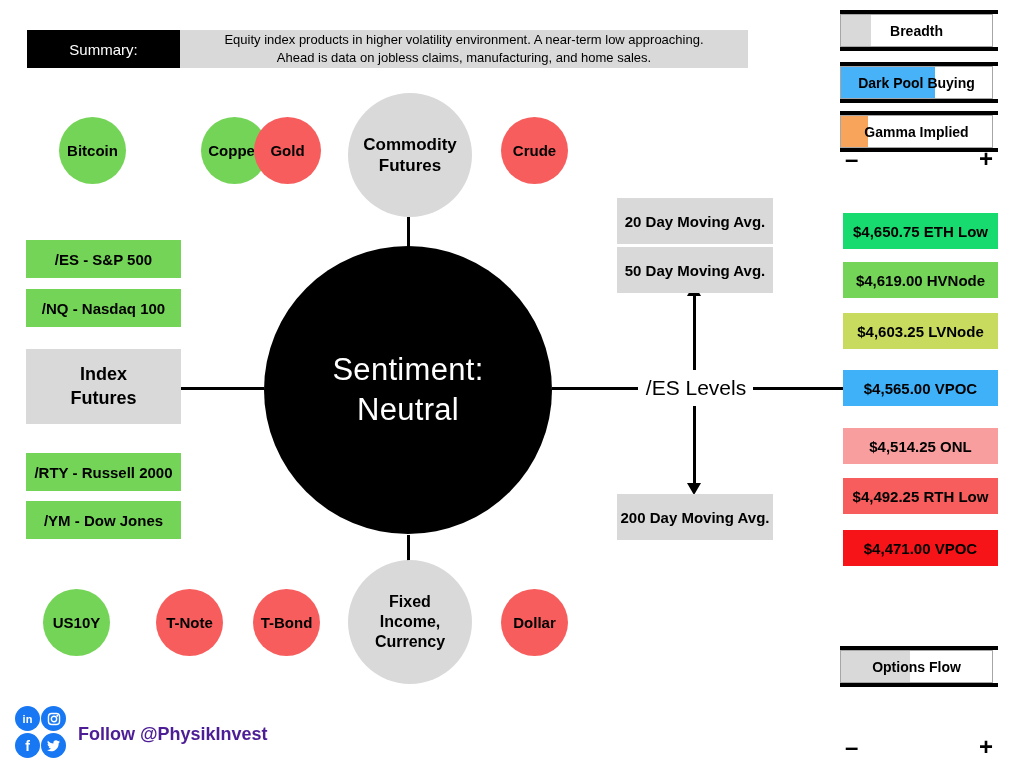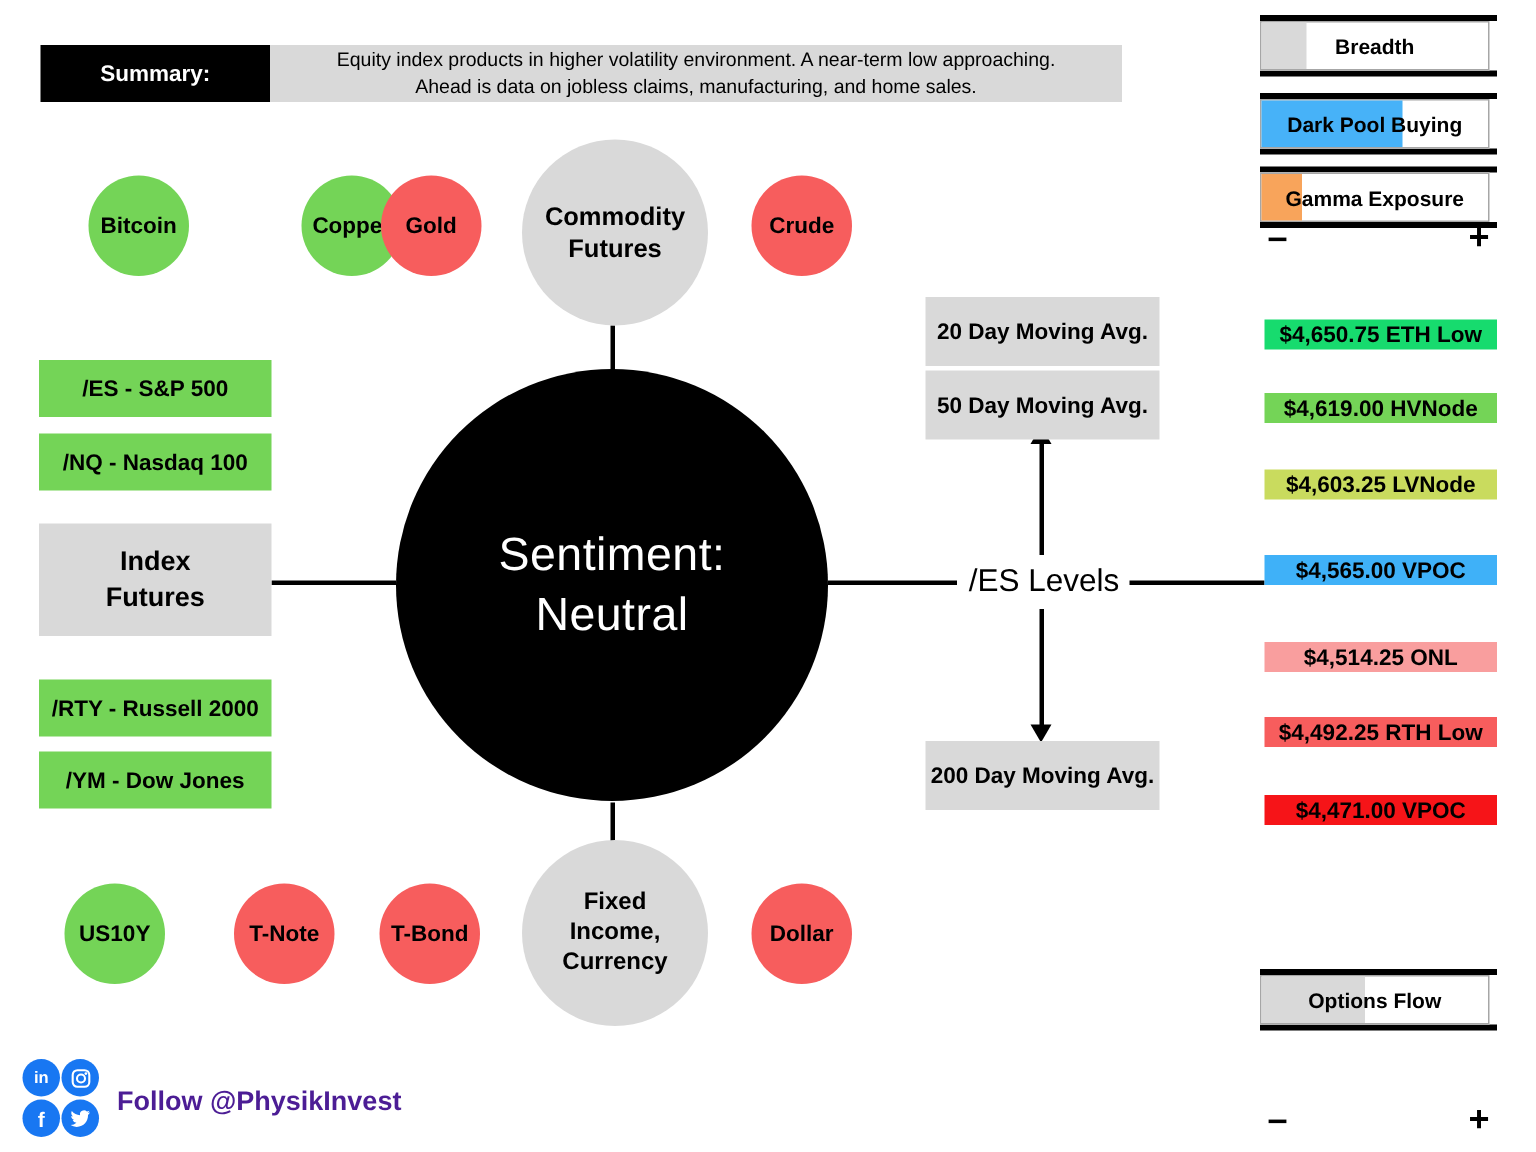--- a/index.html
+++ b/index.html
@@ -2,21 +2,21 @@
 <html><head>
 <meta charset="utf-8">
 <style>
   * { margin:0; padding:0; box-sizing:border-box; }
   html,body { background:#fff; }
   body { font-family:"Liberation Sans","DejaVu Sans",sans-serif; }
   #canvas { position:relative; width:1024px; height:768px; background:#ffffff; overflow:hidden; }
 
   
   .summary-label { position:absolute; left:27px; top:30px; width:153px; height:38px;
-    background:#000; color:#fff; font-weight:bold; font-size:15px;
+    background:#000; color:#fff; font-weight:normal; font-size:15px;
     display:flex; align-items:center; justify-content:center; }
   .summary-text { position:absolute; left:180px; top:30px; width:568px; height:38px;
     background:#d9d9d9; color:#000; font-size:13px; line-height:18px; font-weight:500;
     display:flex; align-items:center; justify-content:center; text-align:center; white-space:pre-line; }
 
   
   .circle { position:absolute; border-radius:50%; display:flex; align-items:center;
     justify-content:center; text-align:center; font-weight:bold; color:#000; }
   .circle.small { width:67px; height:67px; font-size:15px; }
   .circle.hub { width:124px; height:124px; font-size:17px; line-height:1.25;
@@ -26,21 +26,21 @@
     white-space:pre-line; }
 
   
   .lbox { position:absolute; left:26px; width:155px; height:38px; display:flex;
     align-items:center; justify-content:center; font-weight:bold; font-size:15px; color:#000; }
   .hubbox { position:absolute; left:26px; top:349px; width:155px; height:75px; background:#d9d9d9;
     display:flex; align-items:center; justify-content:center; text-align:center;
     font-weight:bold; font-size:18px; line-height:1.3; white-space:pre-line; }
   .mabox { position:absolute; left:617px; width:156px; height:46px; background:#d9d9d9;
     display:flex; align-items:center; justify-content:center; font-weight:bold; font-size:15px; }
-  .level { position:absolute; left:843px; width:155px; height:20px; display:flex;
+  .level { position:absolute; left:843px; width:155px; height:36px; display:flex;
     align-items:center; justify-content:center; font-weight:bold; font-size:15px; color:#000; }
 
   
   .hline { position:absolute; height:3px; background:#000; }
   .vline { position:absolute; width:3px; background:#000; }
   .arrow-up { position:absolute; width:0; height:0;
     border-left:7px solid transparent; border-right:7px solid transparent; border-bottom:12px solid #000; }
   .arrow-down { position:absolute; width:0; height:0;
     border-left:7px solid transparent; border-right:7px solid transparent; border-top:12px solid #000; }
   .es-label { position:absolute; left:640px; top:376px; width:112px; text-align:center;
@@ -134,21 +134,21 @@
     <div class="gbox">
       <div class="gfill" style="background: rgb(71, 178, 248); width: 62%;"></div>
       <span class="glabel">Dark Pool Buying</span>
     </div>
     <div class="gbar"></div>
   </div>
   <div class="gauge" style="top:111px;">
     <div class="gbar"></div>
     <div class="gbox">
       <div class="gfill" style="background: rgb(248, 164, 91); width: 18%;"></div>
-      <span class="glabel">Gamma Exposure</span>
+      <span class="glabel">Gamma Implied</span>
     </div>
     <div class="gbar"></div>
   </div>
   <div class="scale-row" style="top:150px;">
     <span class="minus">–</span>
     <span class="plus">+</span>
   </div>
 
   <div class="gauge" style="top:646px;">
     <div class="gbar"></div>

